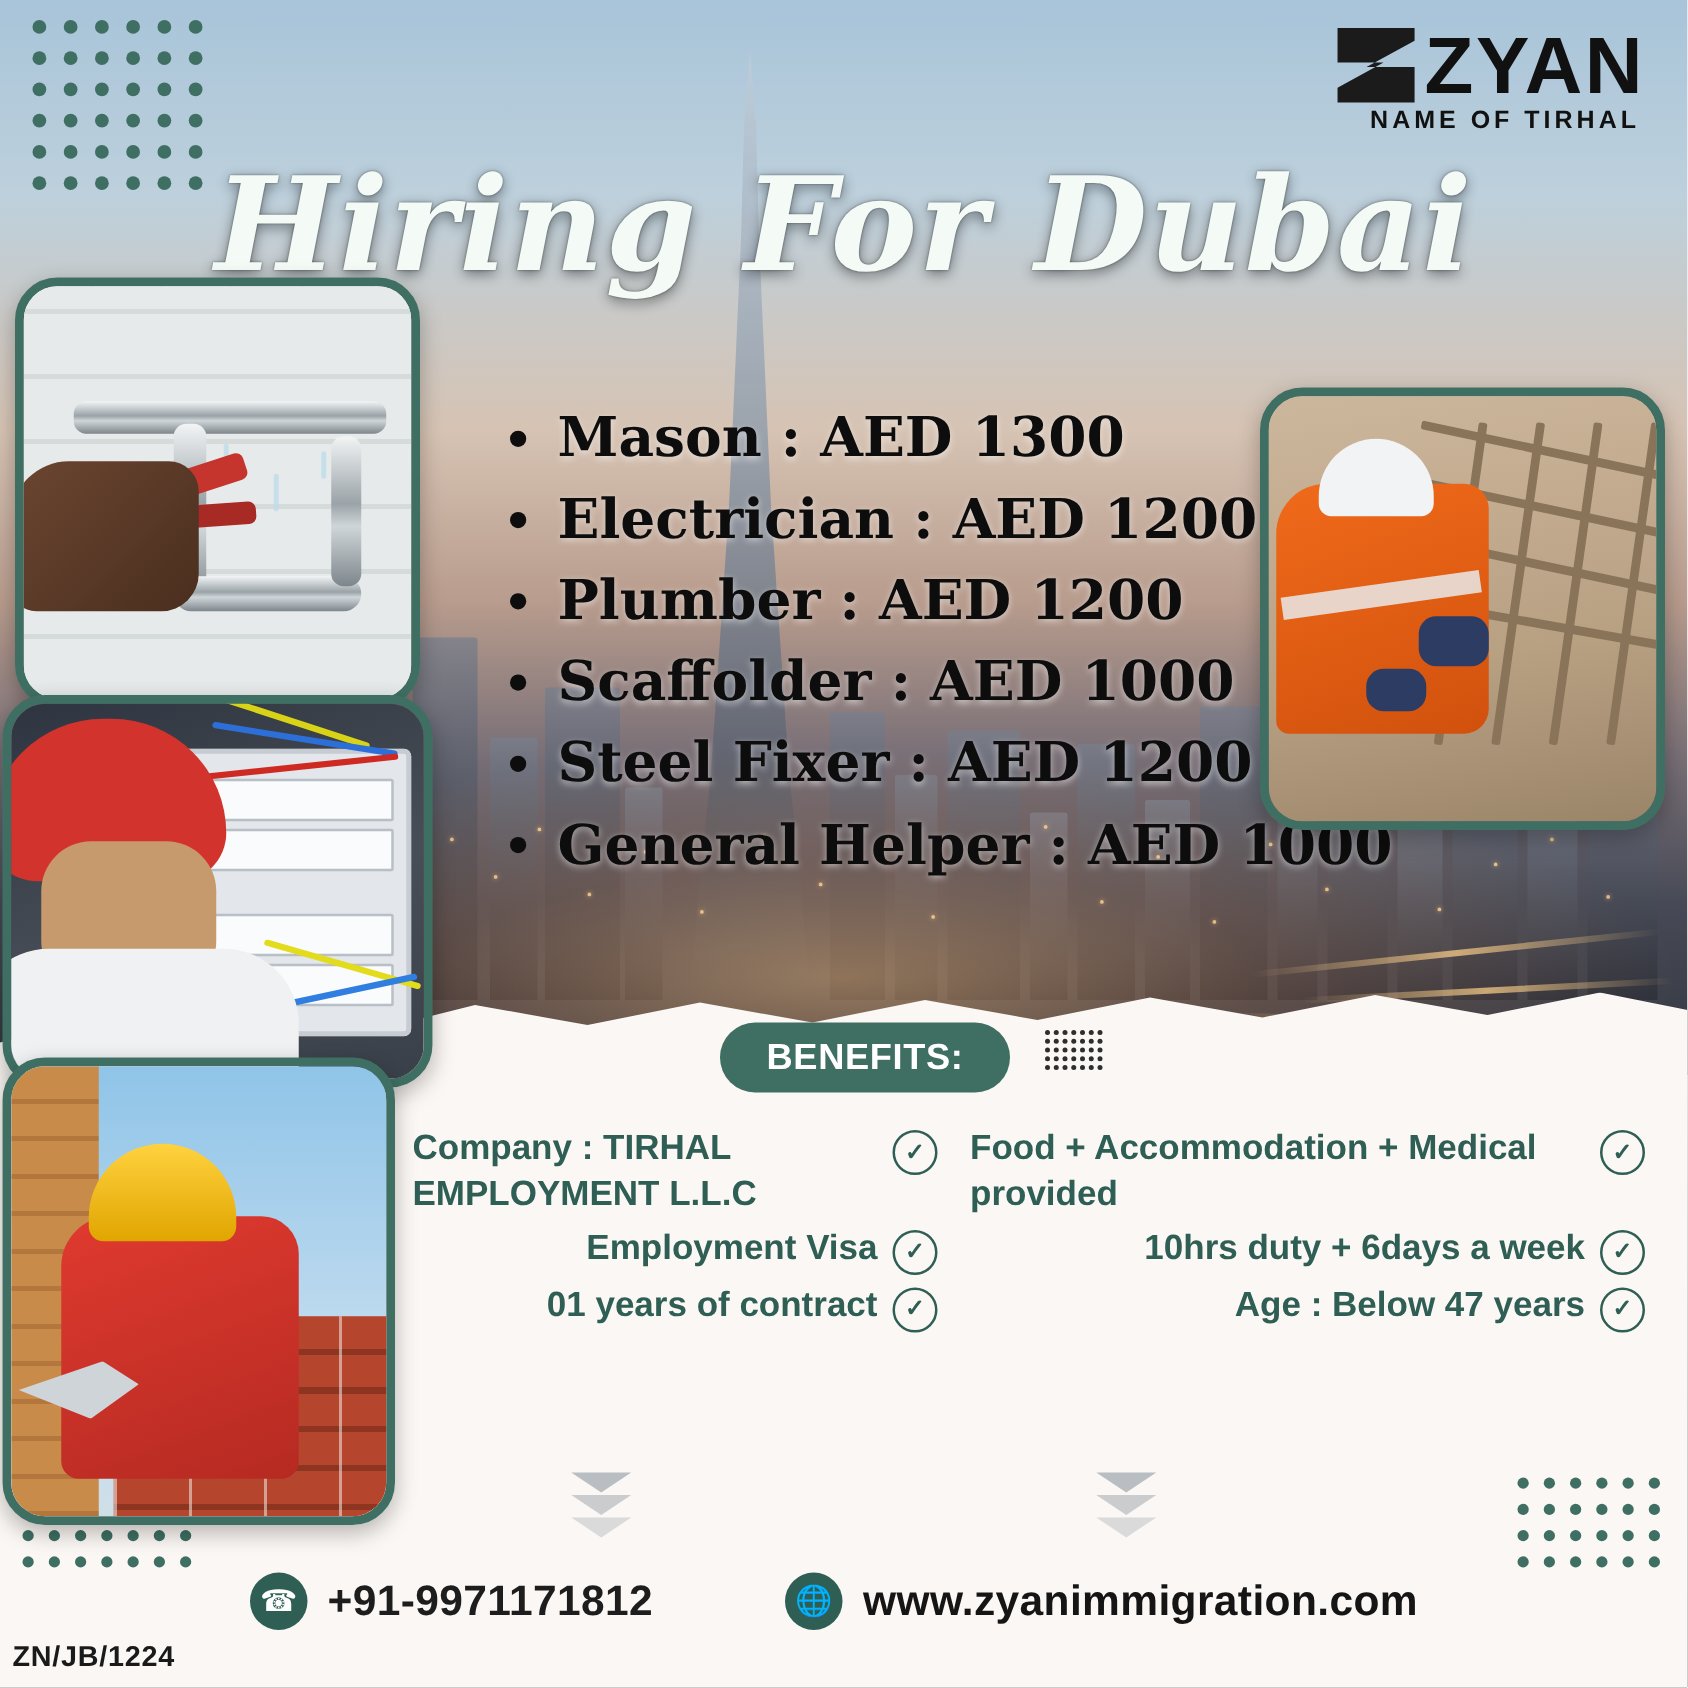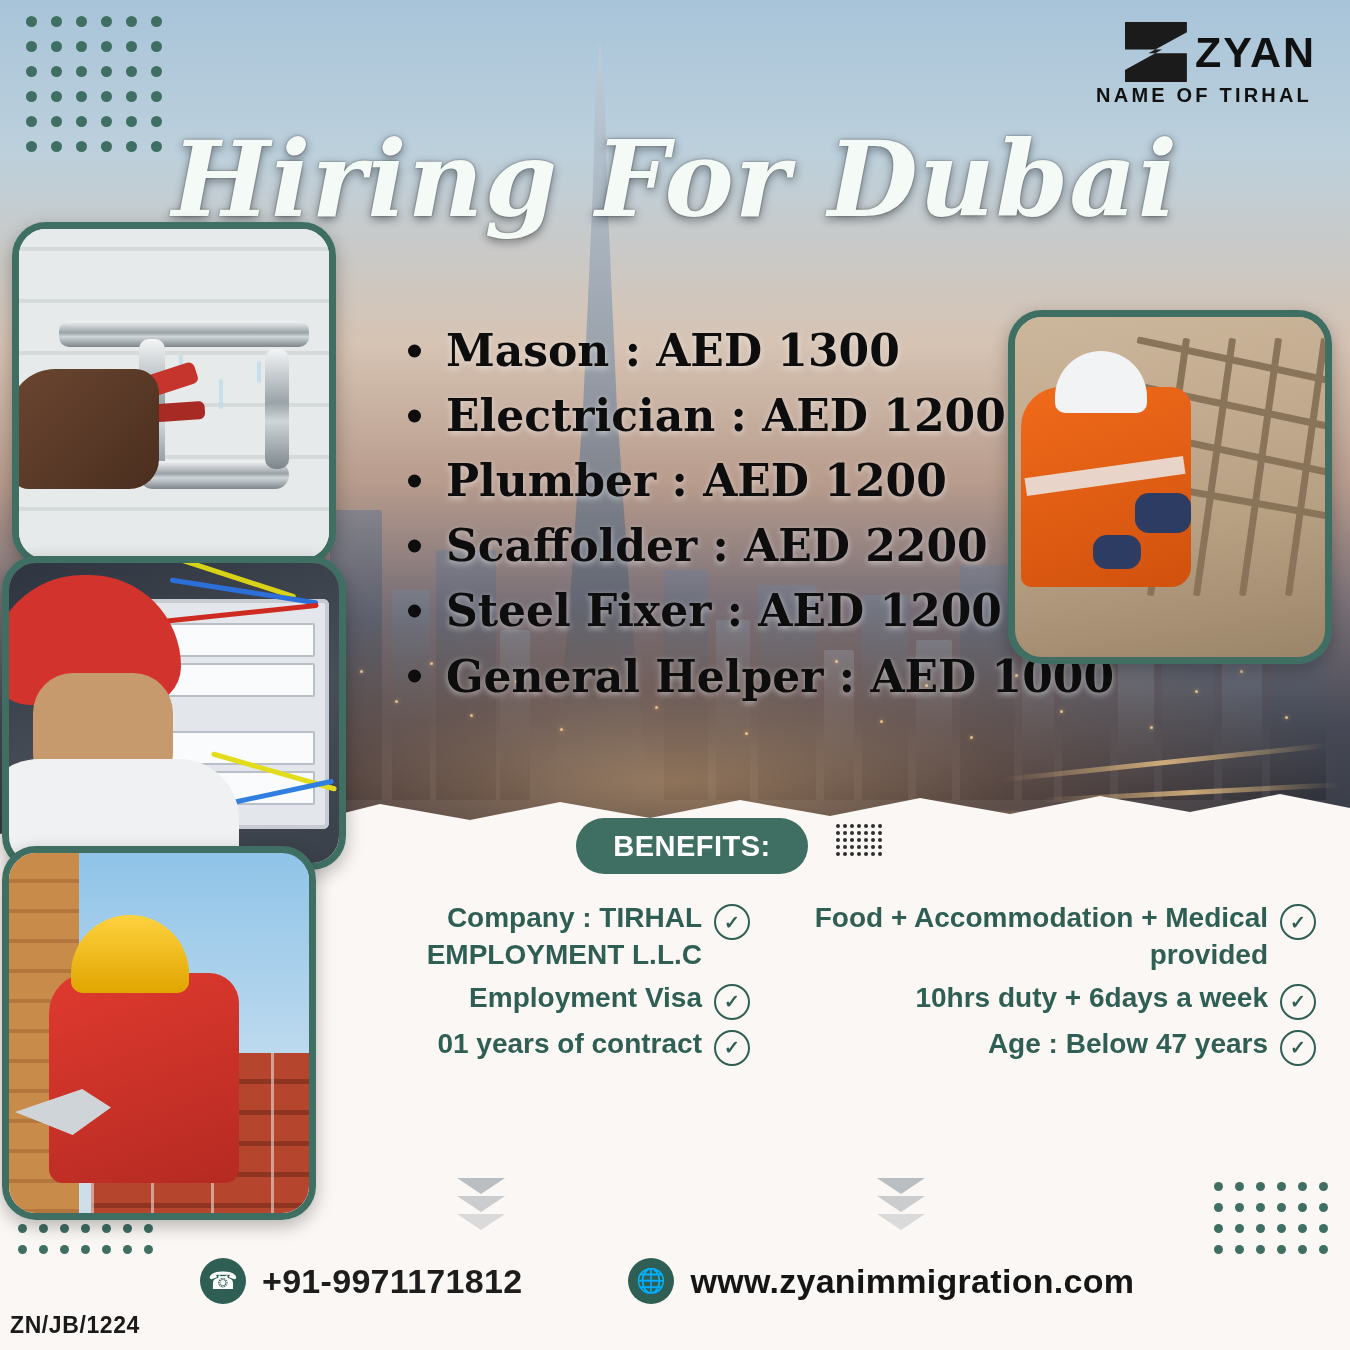--- a/index.html
+++ b/index.html
@@ -72,21 +72,21 @@
     position: absolute; right: 34px; top: 22px;
     display: flex; flex-direction: column; align-items: flex-end;
   }
   .logo-top { display: flex; align-items: center; gap: 8px; }
   .logo-z {
     width: 62px; height: 60px;
     background: #1b1b1b;
     clip-path: polygon(0 0, 100% 0, 100% 17%, 38% 52%, 100% 52%, 100% 100%, 0 100%, 0 80%, 60% 46%, 0 46%);
   }
   .logo-word {
-    font-size: 43px; font-weight: 700; letter-spacing: 2px; color: #111;
+    font-size: 64px; font-weight: 700; letter-spacing: 2px; color: #111;
     font-family: "Liberation Sans", sans-serif; line-height: 0.95;
   }
   .logo-sub {
     font-size: 20px; font-weight: 700; letter-spacing: 3.2px; color: #111;
     margin-top: 2px; margin-right: 4px;
   }
 
   
   .headline {
     position: absolute; left: 0; top: 118px; width: 1350px;
@@ -197,21 +197,21 @@
     display: grid; grid-template-columns: 420px 540px; column-gap: 26px;
   }
   .bcol { display: flex; flex-direction: column; }
   .brow {
     display: flex; align-items: flex-start; justify-content: flex-end;
     gap: 12px;
     margin-bottom: 6px;
   }
   .btext {
     color: #2f5f54; font-size: 28px; font-weight: 700; line-height: 1.32;
-    text-align: right;
+    text-align: left;
   }
   .check {
     flex: 0 0 auto;
     width: 32px; height: 32px; border-radius: 50%;
     border: 2.5px solid #2f5f54;
     display: flex; align-items: center; justify-content: center;
     margin-top: 4px;
     color: #2f5f54; font-size: 19px; font-weight: 700; line-height: 1;
   }
 
@@ -410,21 +410,21 @@
     </div>
     <div class="logo-sub">NAME OF TIRHAL</div>
   </div>
 
   <div class="headline">Hiring For Dubai</div>
 
   <ul class="jobs">
     <li>Mason : AED 1300</li>
     <li>Electrician : AED 1200</li>
     <li>Plumber : AED 1200</li>
-    <li>Scaffolder : AED 2200</li>
+    <li>Scaffolder : AED 1000</li>
     <li>Steel Fixer : AED 1200</li>
     <li>General Helper : AED 1000</li>
   </ul>
 
   <div class="photo ph-plumb">
     <div class="img-inner">
       <div class="plumb-bg"></div>
       <div class="pipe h1"></div>
       <div class="pipe v1"></div>
       <div class="pipe trap"></div>

